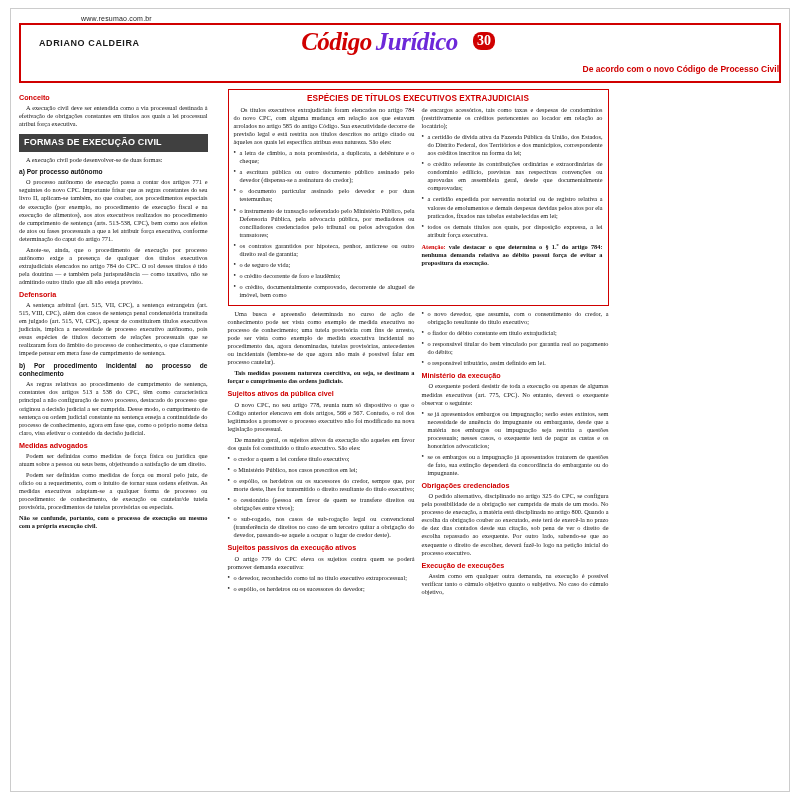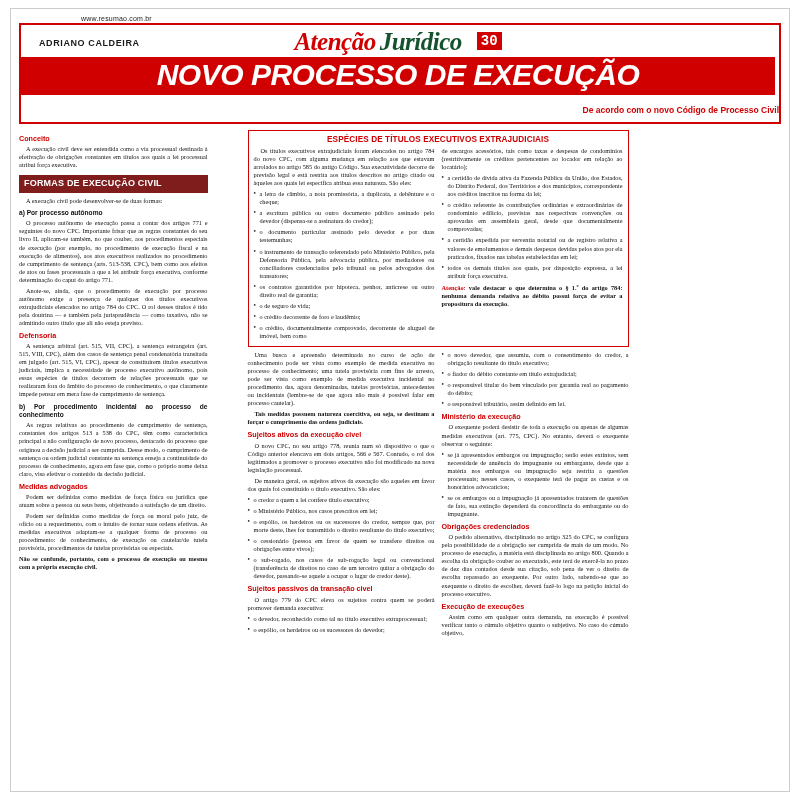--- a/index.html
+++ b/index.html
@@ -58,36 +58,36 @@
     font-style: italic;
     font-size: 25px;
     color: #d00000;
     letter-spacing: -0.5px;
   }
   .brand-jur {
     font-family: "Liberation Serif", serif;
     font-weight: bold;
     font-style: italic;
     font-size: 25px;
-    color: #14532d;
+    color: #6d28d9;
     letter-spacing: -0.5px;
     margin-left: 4px;
   }
   .brand-num {
     display: inline-block;
     background: #d00000;
     color: #ffffff;
-    font-family: Liberation Mono, monospace;
+    font-family: Liberation Serif, serif;
     font-weight: bold;
     font-size: 14px;
     line-height: 18px;
     padding: 0 4px;
     margin-left: 15px;
     vertical-align: 5px;
-    border-radius: 0;
+    border-radius: 8px;
   }
   .author {
     position: absolute;
     left: 18px;
     top: 13px;
     font-family: "Liberation Sans", sans-serif;
     font-size: 9px;
     font-weight: bold;
     color: #1a1a1a;
     letter-spacing: .6px;
@@ -118,21 +118,21 @@
   .subtitle-band span {
     font-family: "Liberation Sans", sans-serif;
     font-weight: bold;
     font-size: 8.5px;
     color: #d00000;
   }
 
   
   .columns {
     display: flex;
-    gap: 7px;
+    gap: 18px;
     margin-top: 6px;
     height: 648px;
   }
   .col {
     width: 25%;
     box-sizing: border-box;
     font-size: 6.3px;
     line-height: 1.28;
     color: #111111;
     text-align: justify;
@@ -157,21 +157,21 @@
     margin: 4px 0 2px 0;
   }
   .h-black {
     font-family: "Liberation Sans", sans-serif;
     font-weight: bold;
     color: #111111;
     font-size: 6.6px;
     margin: 4px 0 2px 0;
   }
   .bar-red {
-    background: #7f1d1d;
+    background: #404040;
     color: #ffffff;
     font-family: "Liberation Sans", sans-serif;
     font-weight: bold;
     font-size: 9px;
     padding: 3px 5px;
     margin: 6px 0 4px 0;
     letter-spacing: .2px;
   }
   .b { font-weight: bold; }
   .bold-red { font-weight: bold; color: #d00000; }
@@ -191,37 +191,34 @@
     font-size: 8.2px;
     margin-bottom: 3px;
     letter-spacing: .1px;
   }
   .box-cols {
     display: flex;
     gap: 7px;
   }
   .box-cols > div { width: 50%; }
 
-  .mid-wrap { display: flex; gap: 7px; width: 50%; margin-left: 31px; }
+  .mid-wrap { display: flex; gap: 7px; width: 50%; }
 </style>
 </head>
 <body>
 
 <div class="page">
   <div class="sheet">
 
     <div class="url-bar">www.resumao.com.br</div>
 
     <div class="masthead">
       <div class="author">ADRIANO CALDEIRA</div>
       <div class="brandline">
-        <span class="brand-res">Atenção</span><span class="brand-jur">Jurídico</span><span class="brand-num">30</span>
-      </div>
-      <div class="title-band">
-        <div class="t">Novo Processo de Execução</div>
+        <span class="brand-res">Código</span><span class="brand-jur">Jurídico</span><span class="brand-num">30</span>
       </div>
     </div>
     <div class="subtitle-band">
       <span>De acordo com o novo Código de Processo Civil</span>
     </div>
 
     <div class="columns">
 
       <div class="col first">
         <div class="h-red">Conceito</div>
@@ -272,30 +269,30 @@
               </div>
             </div>
           </div>
 
           <div style="display:flex; gap:7px;">
 
             <div class="col" style="width:50%;">
               <p>Uma busca e apreensão determinada no curso de ação de conhecimento pode ser vista como exemplo de medida executiva no processo de conhecimento; uma tutela provisória com fins de arresto, pode ser vista como exemplo de medida executiva incidental no procedimento das, agora denominadas, tutelas provisórias, antecedentes ou incidentais (lembre-se de que agora não mais é possível falar em processo cautelar).</p>
               <p class="b">Tais medidas possuem natureza coercitiva, ou seja, se destinam a forçar o cumprimento das ordens judiciais.</p>
 
-              <div class="h-red">Sujeitos ativos da execução civel</div>
+              <div class="h-red">Sujeitos ativos da pública civel</div>
               <p>O novo CPC, no seu artigo 778, reunia num só dispositivo o que o Código anterior elencava em dois artigos, 566 e 567. Contudo, o rol dos legitimados a promover o processo executivo não foi modificado na nova legislação processual.</p>
               <p>De maneira geral, os sujeitos ativos da execução são aqueles em favor dos quais foi constituído o título executivo. São eles:</p>
               <p class="bullet">o credor a quem a lei confere título executivo;</p>
               <p class="bullet">o Ministério Público, nos casos prescritos em lei;</p>
               <p class="bullet">o espólio, os herdeiros ou os sucessores do credor, sempre que, por morte deste, lhes for transmitido o direito resultante do título executivo;</p>
               <p class="bullet">o cessionário (pessoa em favor de quem se transfere direitos ou obrigações entre vivos);</p>
               <p class="bullet">o sub-rogado, nos casos de sub-rogação legal ou convencional (transferência de direitos no caso de um terceiro quitar a obrigação do devedor, passando-se aquele a ocupar o lugar de credor deste).</p>
 
-              <div class="h-red">Sujeitos passivos da transação civel</div>
+              <div class="h-red">Sujeitos passivos da execução ativos</div>
               <p>O artigo 779 do CPC eleva os sujeitos contra quem se poderá promover demanda executiva:</p>
               <p class="bullet">o devedor, reconhecido como tal no título executivo extraprocessual;</p>
               <p class="bullet">o espólio, os herdeiros ou os sucessores do devedor;</p>
             </div>
 
             <div class="col" style="width:50%;">
               <p class="bullet">o novo devedor, que assumiu, com o consentimento do credor, a obrigação resultante do título executivo;</p>
               <p class="bullet">o fiador do débito constante em título extrajudicial;</p>
               <p class="bullet">o responsável titular do bem vinculado por garantia real ao pagamento do débito;</p>
               <p class="bullet">o responsável tributário, assim definido em lei.</p>

